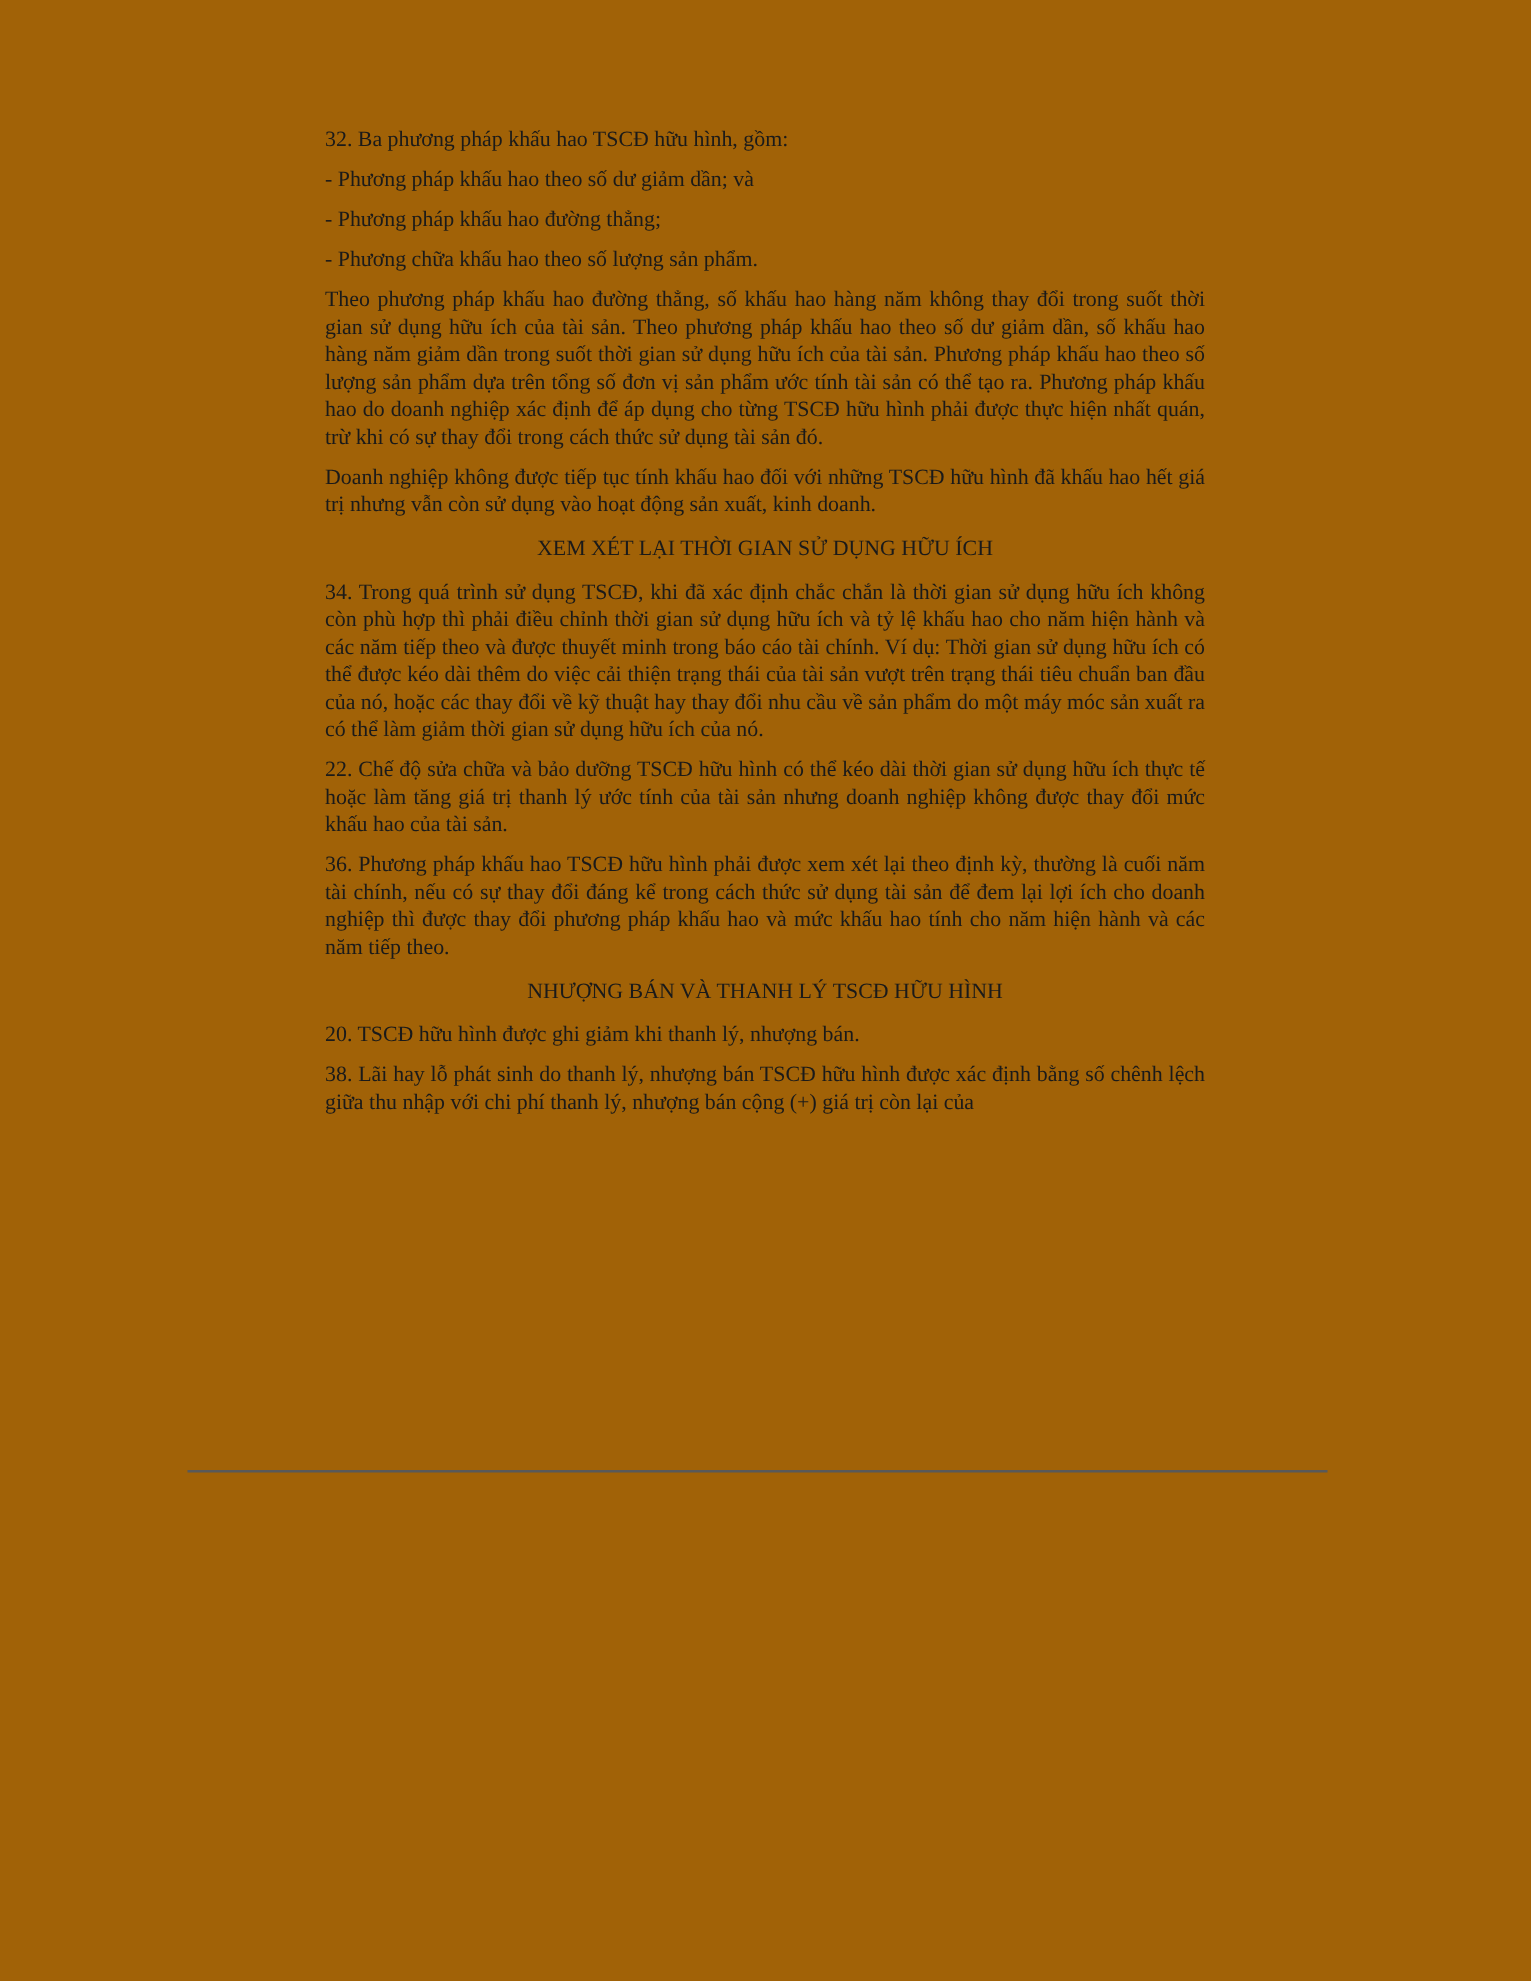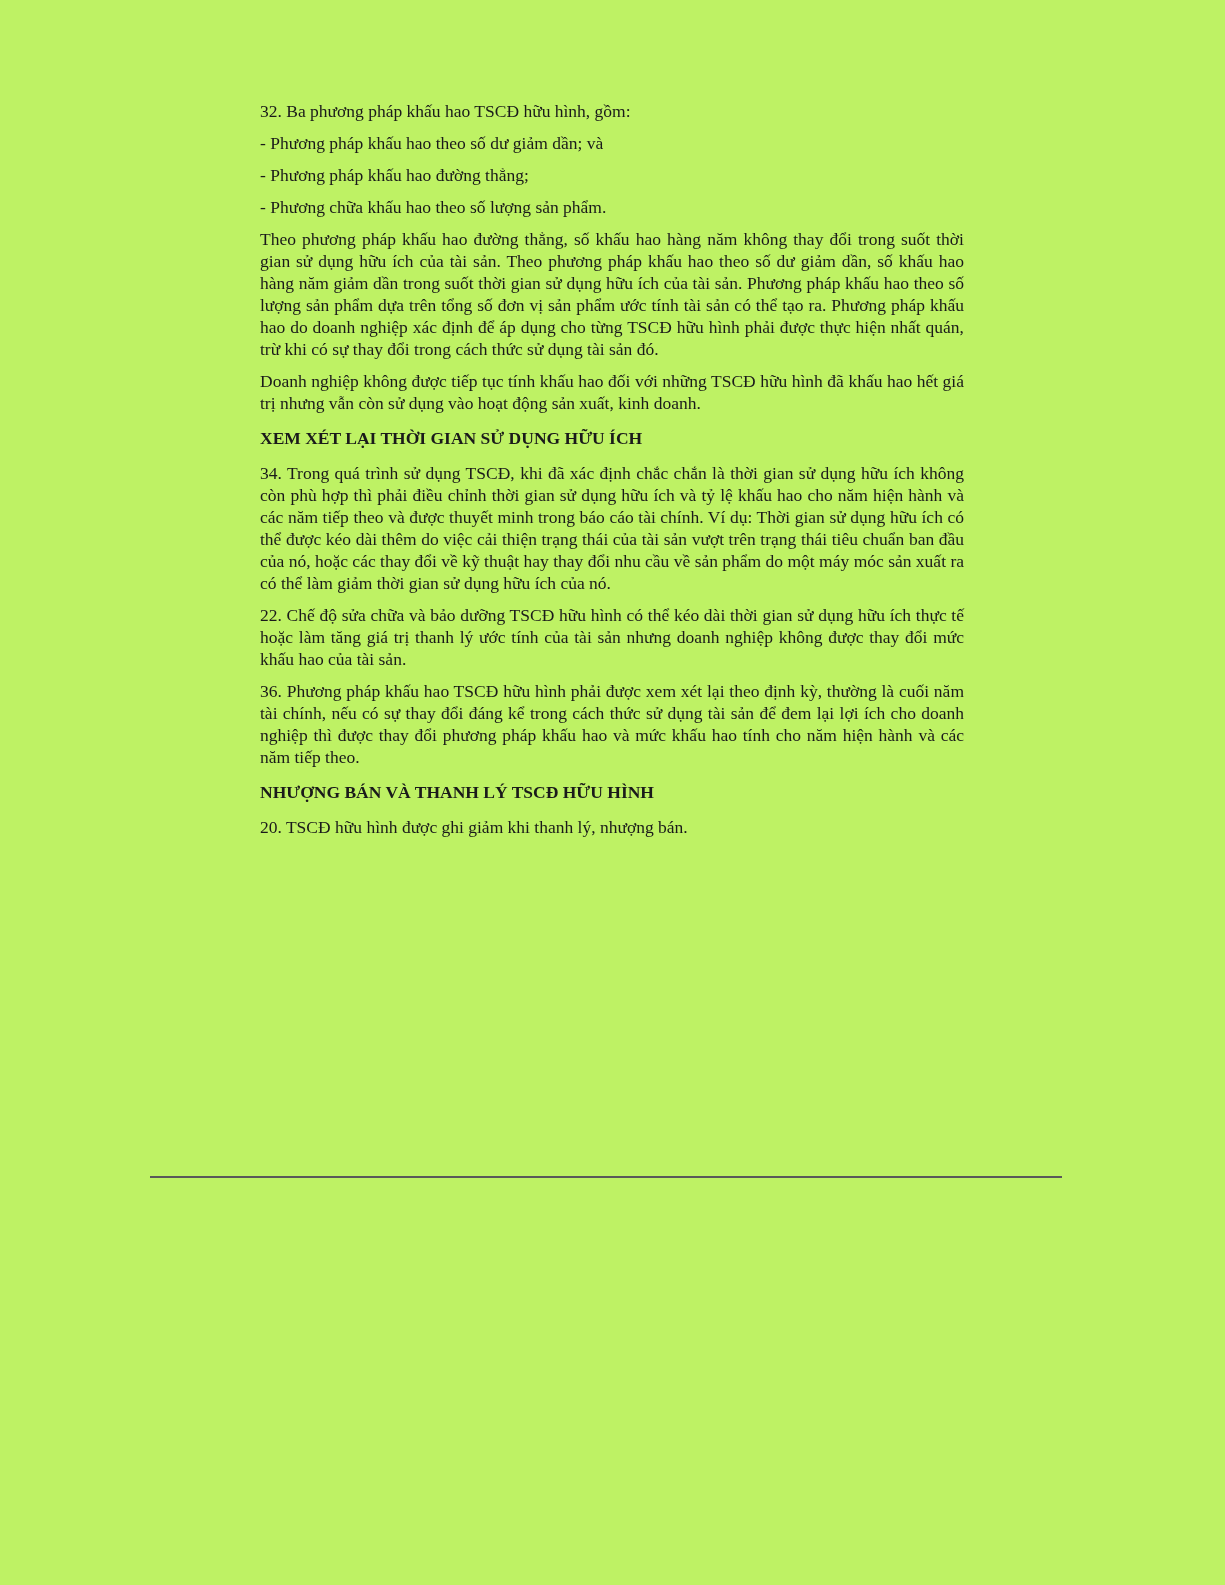--- a/index.html
+++ b/index.html
@@ -4,40 +4,41 @@
 <style>
   html, body {
     margin: 0;
     padding: 0;
     background: #ffffff;
   }
   .page {
     position: relative;
     width: 1225px;
     height: 1585px;
-    background: #bef264;
+    background: #a16207;
     font-family: "Liberation Serif", "DejaVu Serif", serif;
     color: #1a1a1a;
     overflow: hidden;
   }
   .content {
     position: absolute;
     left: 260px;
     top: 100px;
     width: 704px;
     font-size: 17.5px;
     line-height: 22px;
   }
   .para {
     margin: 0 0 10px 0;
     text-align: justify;
   }
   .heading {
     margin: 13px 0 13px 0;
-    font-weight: 700;
+    font-weight: 400;
+    text-align: center;
   }
   .divider {
     position: absolute;
     left: 150px;
     top: 1176px;
     width: 912px;
     height: 0;
     border: none;
     border-top: 2px solid #595959;
     margin: 0;
@@ -53,15 +54,16 @@
     <p class="para">- Phương pháp khấu hao đường thẳng;</p>
     <p class="para">- Phương chữa khấu hao theo số lượng sản phẩm.</p>
     <p class="para">Theo phương pháp khấu hao đường thẳng, số khấu hao hàng năm không thay đổi trong suốt thời gian sử dụng hữu ích của tài sản. Theo phương pháp khấu hao theo số dư giảm dần, số khấu hao hàng năm giảm dần trong suốt thời gian sử dụng hữu ích của tài sản. Phương pháp khấu hao theo số lượng sản phẩm dựa trên tổng số đơn vị sản phẩm ước tính tài sản có thể tạo ra. Phương pháp khấu hao do doanh nghiệp xác định để áp dụng cho từng TSCĐ hữu hình phải được thực hiện nhất quán, trừ khi có sự thay đổi trong cách thức sử dụng tài sản đó.</p>
     <p class="para">Doanh nghiệp không được tiếp tục tính khấu hao đối với những TSCĐ hữu hình đã khấu hao hết giá trị nhưng vẫn còn sử dụng vào hoạt động sản xuất, kinh doanh.</p>
     <div class="heading">XEM XÉT LẠI THỜI GIAN SỬ DỤNG HỮU ÍCH</div>
     <p class="para">34. Trong quá trình sử dụng TSCĐ, khi đã xác định chắc chắn là thời gian sử dụng hữu ích không còn phù hợp thì phải điều chỉnh thời gian sử dụng hữu ích và tỷ lệ khấu hao cho năm hiện hành và các năm tiếp theo và được thuyết minh trong báo cáo tài chính. Ví dụ: Thời gian sử dụng hữu ích có thể được kéo dài thêm do việc cải thiện trạng thái của tài sản vượt trên trạng thái tiêu chuẩn ban đầu của nó, hoặc các thay đổi về kỹ thuật hay thay đổi nhu cầu về sản phẩm do một máy móc sản xuất ra có thể làm giảm thời gian sử dụng hữu ích của nó.</p>
     <p class="para">22. Chế độ sửa chữa và bảo dưỡng TSCĐ hữu hình có thể kéo dài thời gian sử dụng hữu ích thực tế hoặc làm tăng giá trị thanh lý ước tính của tài sản nhưng doanh nghiệp không được thay đổi mức khấu hao của tài sản.</p>
     <p class="para">36. Phương pháp khấu hao TSCĐ hữu hình phải được xem xét lại theo định kỳ, thường là cuối năm tài chính, nếu có sự thay đổi đáng kể trong cách thức sử dụng tài sản để đem lại lợi ích cho doanh nghiệp thì được thay đổi phương pháp khấu hao và mức khấu hao tính cho năm hiện hành và các năm tiếp theo.</p>
     <div class="heading">NHƯỢNG BÁN VÀ THANH LÝ TSCĐ HỮU HÌNH</div>
     <p class="para">20. TSCĐ hữu hình được ghi giảm khi thanh lý, nhượng bán.</p>
+    <p class="para">38. Lãi hay lỗ phát sinh do thanh lý, nhượng bán TSCĐ hữu hình được xác định bằng số chênh lệch giữa thu nhập với chi phí thanh lý, nhượng bán cộng (+) giá trị còn lại của</p>
   </div>
   <hr class="divider">
 </div>
 
 </body></html>

